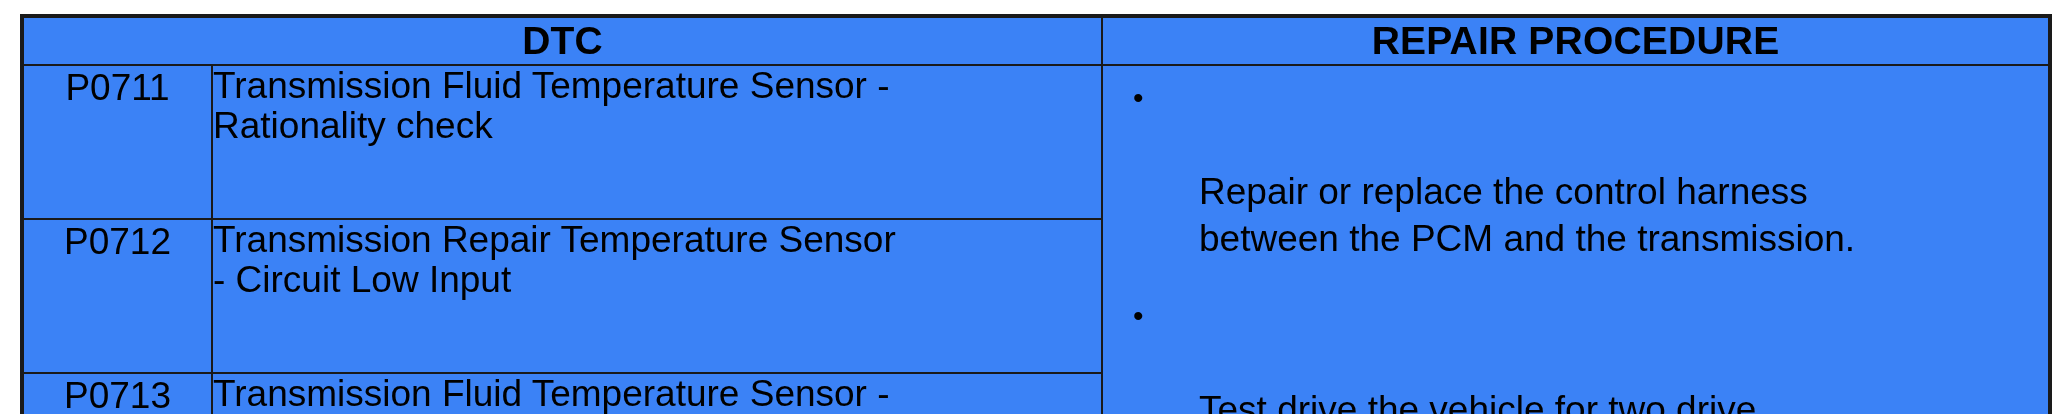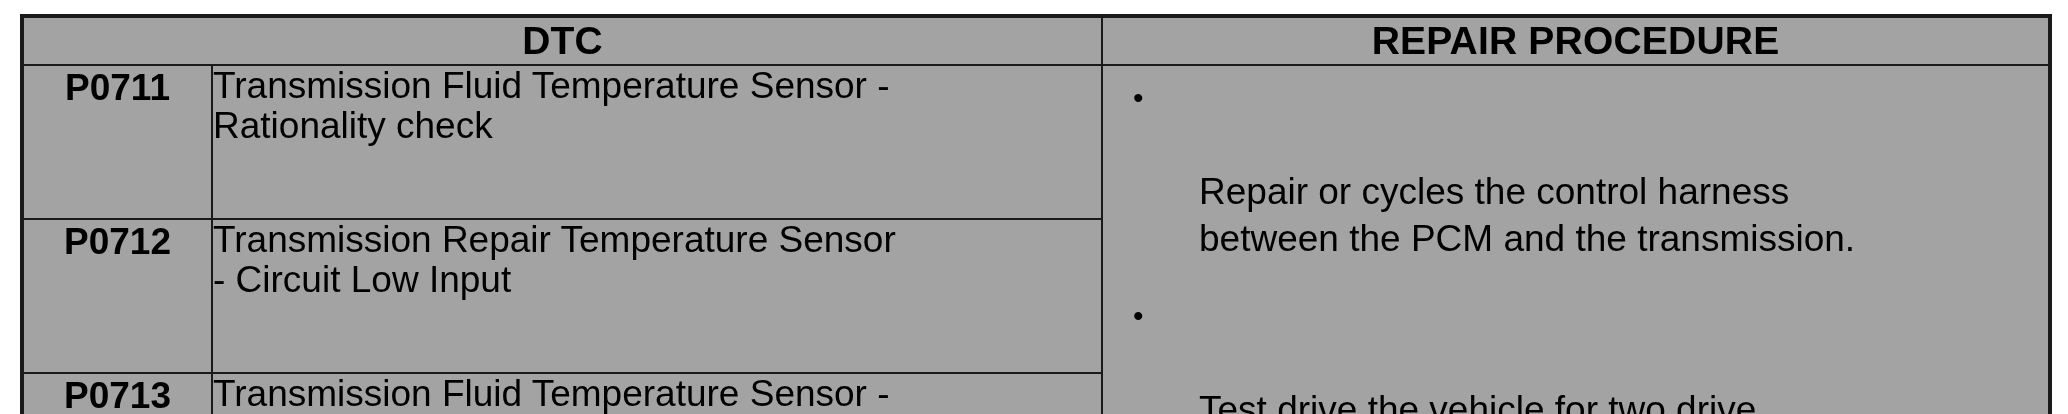--- a/index.html
+++ b/index.html
@@ -29,21 +29,21 @@
     width: 2028px;
     table-layout: fixed;
     border: 4px solid #1a1a1a;
   }
 
   table.dtc-table td,
   table.dtc-table th {
     border: 2px solid #1a1a1a;
     padding: 0;
     vertical-align: top;
-    background: #a3a3a3;
+    background: #3b82f6;
   }
 
   
   col.col-code  { width: 190px; }
   col.col-desc  { width: 890px; }
   col.col-proc  { width: 948px; }
 
   
   th.header-cell {
     text-align: center;
@@ -53,21 +53,21 @@
     height: 46px;
     padding: 2px 0 3px 0;
     letter-spacing: 0.2px;
   }
 
   
   td.code-cell {
     text-align: center;
     font-size: 37px;
     line-height: 44px;
-    font-weight: bold;
+    font-weight: normal;
     vertical-align: middle;
     padding: 0 4px;
     margin-top: 35px;
   }
 
   
   td.desc-cell {
     font-size: 37px;
     line-height: 40px;
     padding: 4px 10px 6px 14px;
@@ -123,21 +123,21 @@
     </thead>
     <tbody>
       <tr>
         <td class="code-cell">P0711</td>
         <td class="desc-cell">Transmission Fluid Temperature Sensor -
 Rationality check</td>
         <td class="proc-cell" rowspan="3">
           <ul class="proc-list">
             <li class="proc-item">
               <span class="bullet-glyph">•</span>
-              <span class="proc-text">Repair or cycles the control harness
+              <span class="proc-text">Repair or replace the control harness
 between the PCM and the transmission.</span>
             </li>
             <li class="proc-item">
               <span class="bullet-glyph">•</span>
               <span class="proc-text">Test drive the vehicle for two drive
 cycles. If the DTC return again, replace
 the PCM.</span>
             </li>
           </ul>
         </td>

